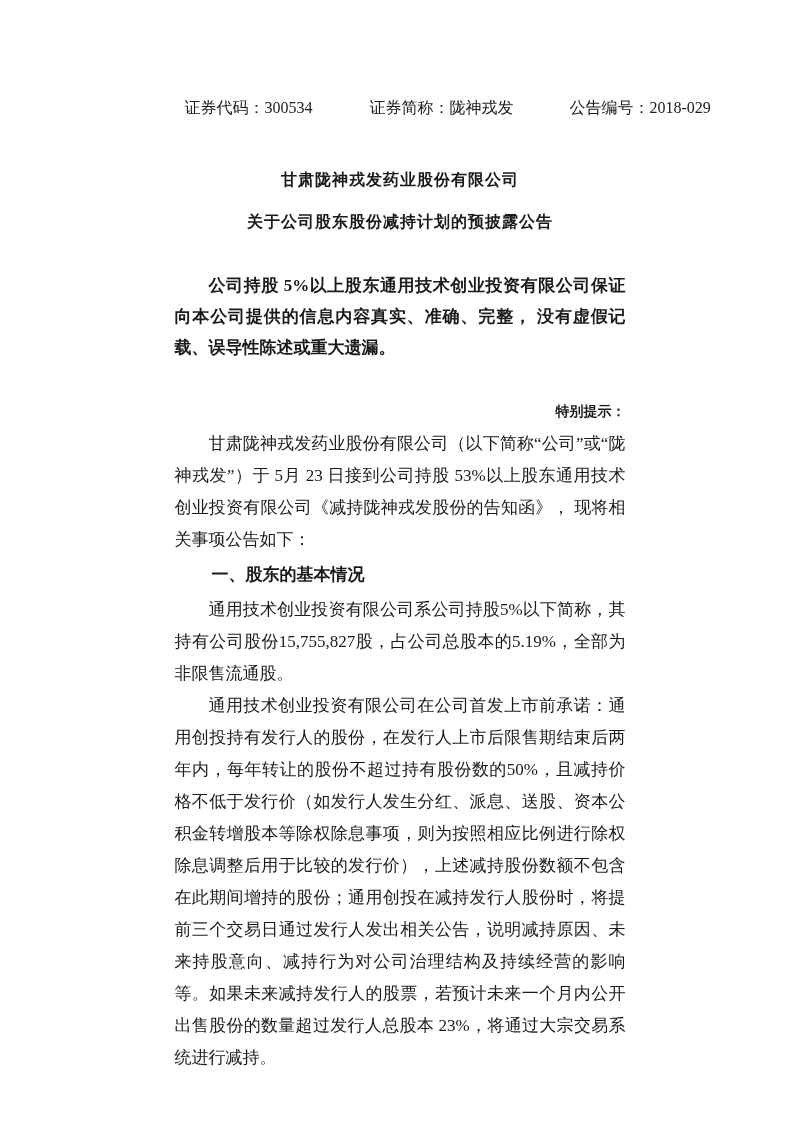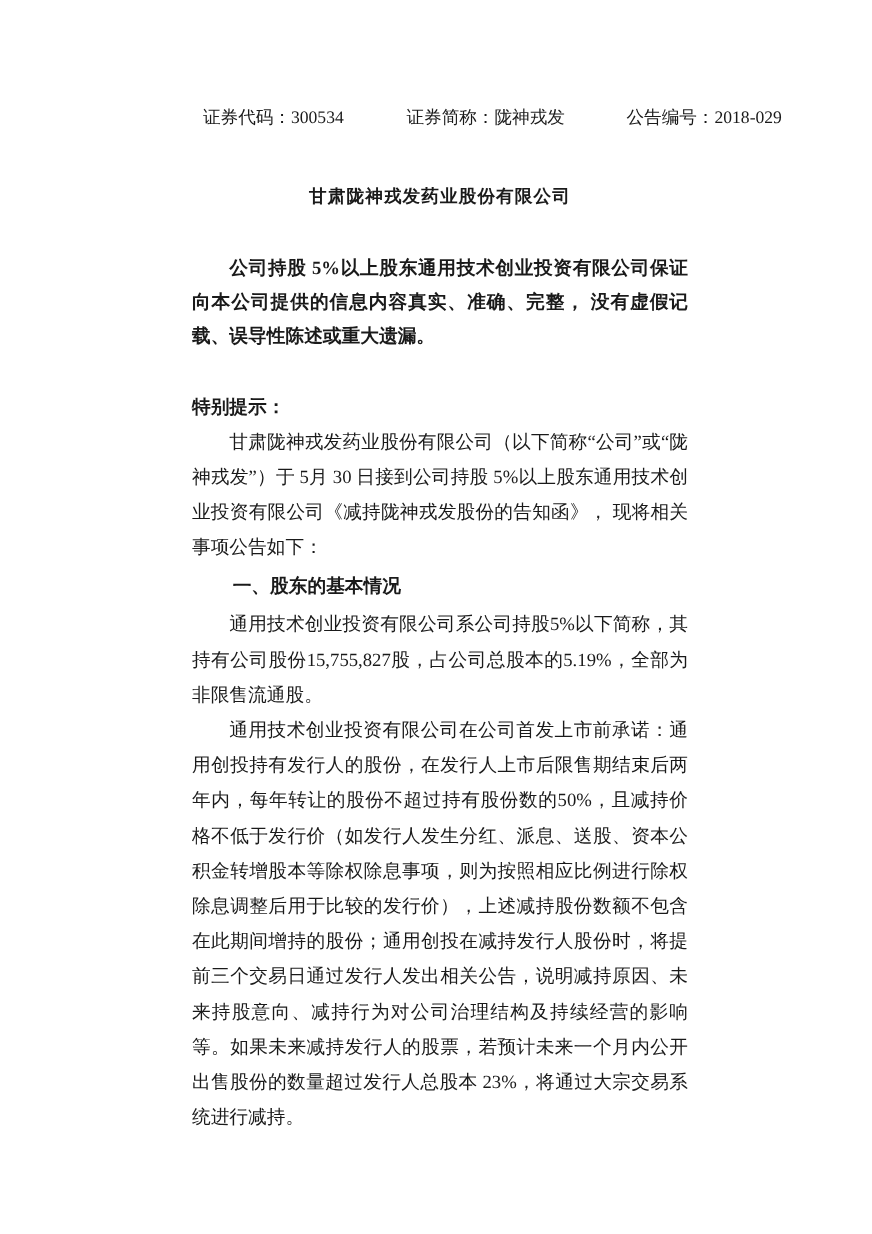--- a/index.html
+++ b/index.html
@@ -40,23 +40,24 @@
   .statement {
     margin: 0;
     font-size: 17px;
     font-weight: bold;
     line-height: 31px;
     text-indent: 2em;
     text-align: justify;
   }
   .special-heading {
     margin: 33px 0 0 0;
-    font-size: 17px;
+    font-size: 14px;
     font-weight: bold;
     line-height: 32px;
+    text-align: right;
   }
   .body-para {
     margin: 0;
     font-size: 17px;
     line-height: 32px;
     text-indent: 2em;
     text-align: justify;
   }
   .section-heading {
     margin: 3px;
@@ -70,30 +71,31 @@
 <body>
 
 <div class="page">
 
   <div class="doc-header">
     <span class="h-slot-1">证券代码：300534</span><span class="h-slot-2">证券简称：陇神戎发</span><span>公告编号：2018-029</span>
   </div>
 
   <div class="title-block">
     <h1 class="title-line">甘肃陇神戎发药业股份有限公司</h1>
+    <h1 class="title-line">关于公司股东股份减持计划的预披露公告</h1>
   </div>
 
   <div class="statements">
     <p class="statement">公司持股 5%以上股东通用技术创业投资有限公司保证向本公司提供的信息内容真实、准确、完整， 没有虚假记载、误导性陈述或重大遗漏。</p>
   </div>
 
   <p class="special-heading">特别提示：</p>
 
 
-  <p class="body-para">甘肃陇神戎发药业股份有限公司（以下简称“公司”或“陇神戎发”）于 5月 30 日接到公司持股 5%以上股东通用技术创业投资有限公司《减持陇神戎发股份的告知函》， 现将相关事项公告如下：</p>
+  <p class="body-para">甘肃陇神戎发药业股份有限公司（以下简称“公司”或“陇神戎发”）于 5月 23 日接到公司持股 53%以上股东通用技术创业投资有限公司《减持陇神戎发股份的告知函》， 现将相关事项公告如下：</p>
 
   <p class="section-heading">一、股东的基本情况</p>
 
   <p class="body-para">通用技术创业投资有限公司系公司持股5%以下简称，其持有公司股份15,755,827股，占公司总股本的5.19%，全部为非限售流通股。</p>
 
   <p class="body-para">通用技术创业投资有限公司在公司首发上市前承诺：通用创投持有发行人的股份，在发行人上市后限售期结束后两年内，每年转让的股份不超过持有股份数的50%，且减持价格不低于发行价（如发行人发生分红、派息、送股、资本公积金转增股本等除权除息事项，则为按照相应比例进行除权除息调整后用于比较的发行价），上述减持股份数额不包含在此期间增持的股份；通用创投在减持发行人股份时，将提前三个交易日通过发行人发出相关公告，说明减持原因、未来持股意向、减持行为对公司治理结构及持续经营的影响等。如果未来减持发行人的股票，若预计未来一个月内公开出售股份的数量超过发行人总股本 23%，将通过大宗交易系统进行减持。</p>
 
 </div>
 
 </body></html>

